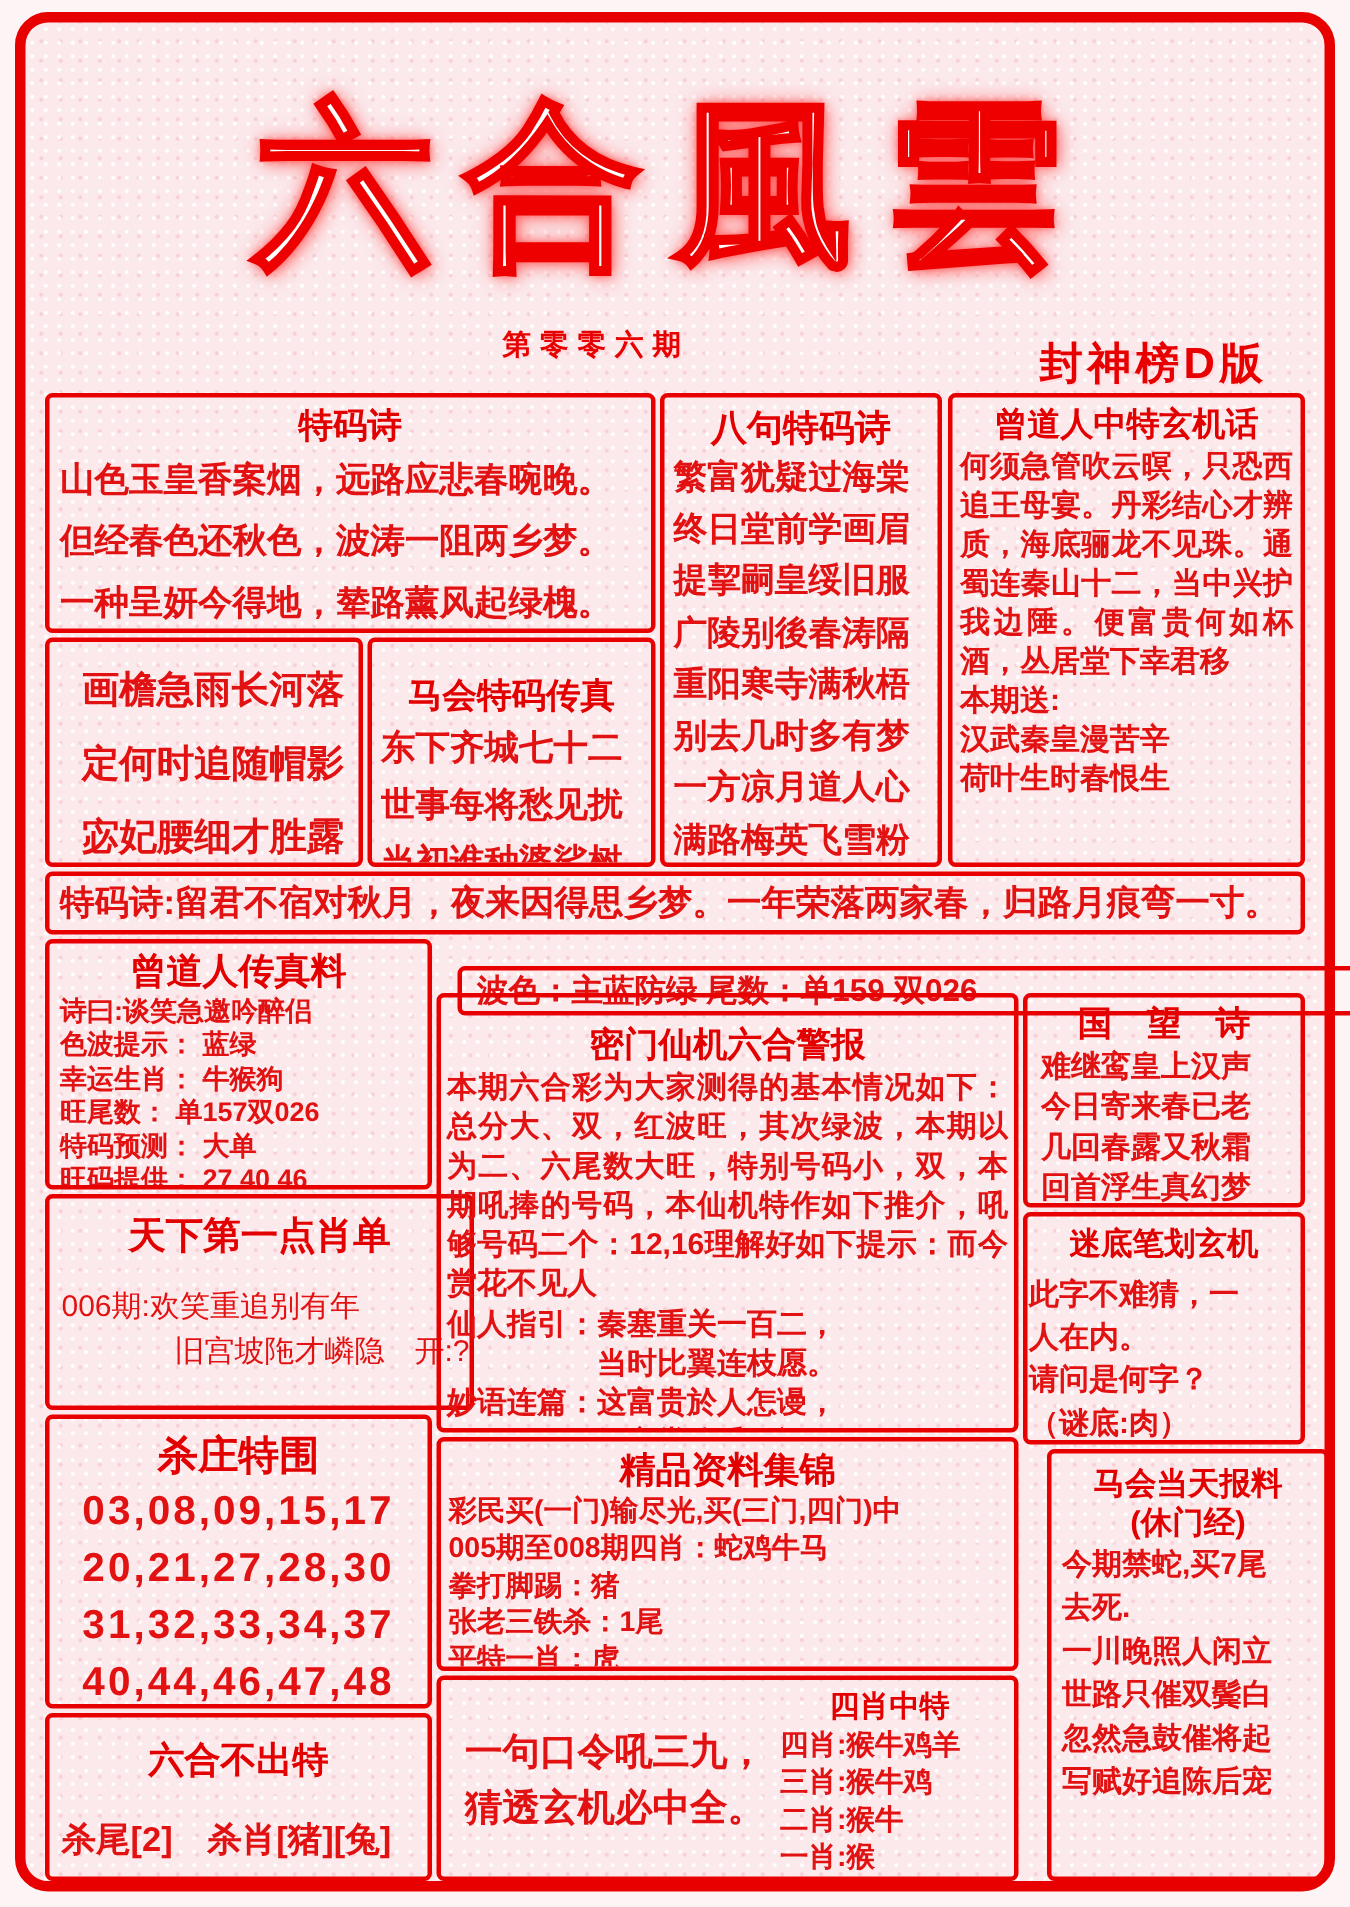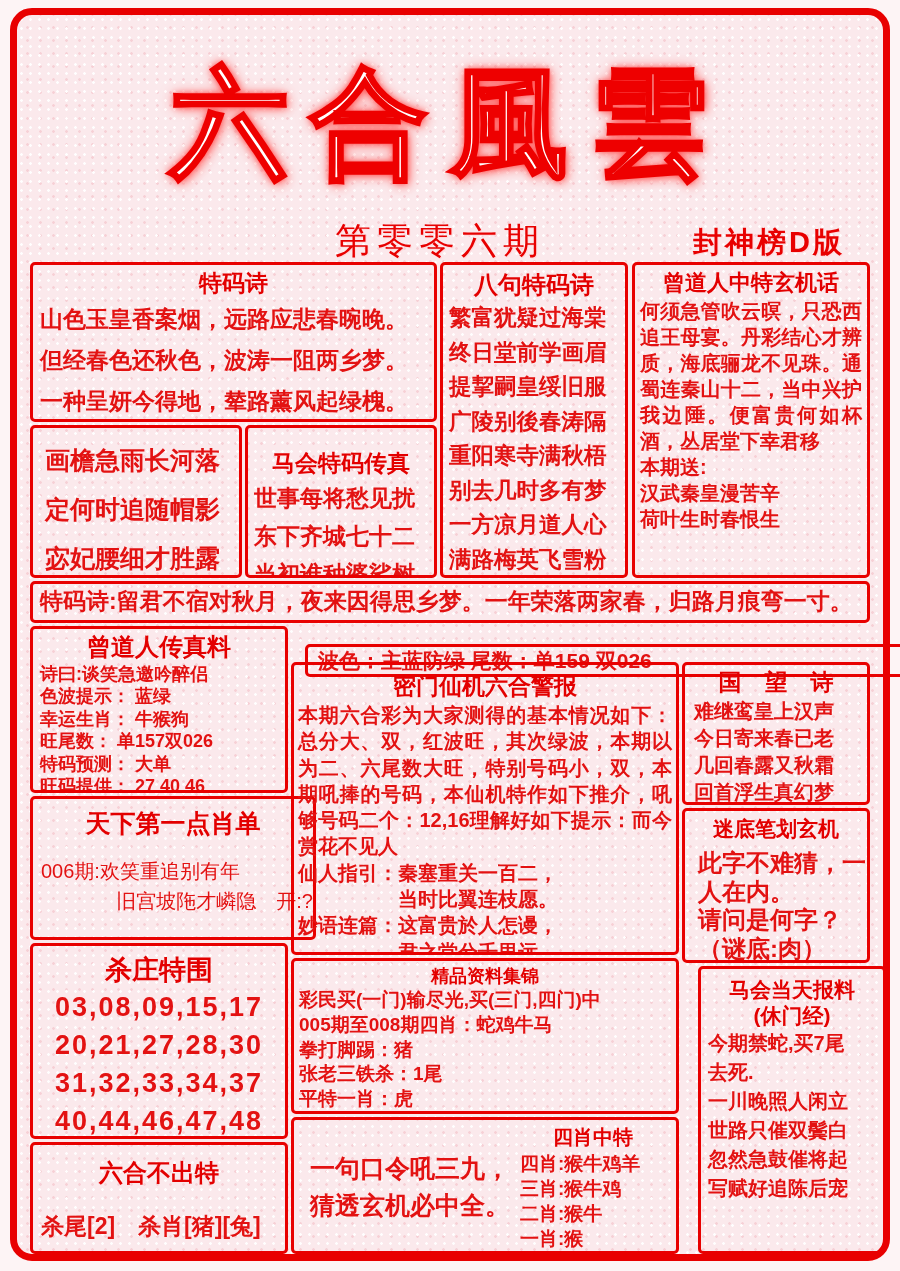--- a/index.html
+++ b/index.html
@@ -10,33 +10,33 @@
         background-color:#fbe9ec;
         background-image:
           radial-gradient(rgba(255,255,255,.95) 1px, transparent 1.6px),
           radial-gradient(rgba(238,150,162,.30) 1px, transparent 1.6px);
         background-size:9px 9px,13px 13px;background-position:0 0,4px 6px;}
   .inner{position:absolute;left:0;top:0;right:0;bottom:0;}
   .title{position:absolute;left:0;top:30px;width:100%;text-align:center;
          font-size:118px;font-weight:bold;color:#fff;letter-spacing:22px;
          -webkit-text-stroke:3px #ee0000;
          text-shadow:0 0 6px #ff3333,0 0 14px #ff6666,4px 4px 10px #ffb3b3;}
-  .issue{position:absolute;left:318px;top:202px;font-size:36px;font-weight:normal;
+  .issue{position:absolute;left:318px;top:202px;font-size:19px;font-weight:bold;
          color:#e80000;letter-spacing:6px;text-shadow:1px 1px 0 #ffd9dd;}
   .edition{position:absolute;right:38px;top:208px;font-size:29px;font-weight:bold;
          color:#e80000;letter-spacing:3px;text-shadow:1px 1px 0 #ffd9dd;}
   .box{position:absolute;border:3px solid #e80000;border-radius:5px;
        box-sizing:border-box;overflow:hidden;color:#e31212;}
   .bt{text-align:center;font-weight:bold;color:#e30000;}
   .ln{white-space:nowrap;}
   
   .tema .bt{font-size:23px;margin-top:3px;}
   .tema .ln{font-size:23px;font-weight:600;line-height:41px;padding:0 7px;}
   .eaves .ln{font-size:25px;font-weight:600;line-height:49px;padding-left:12px;}
-  .eaves{padding-top:8px;}
+  .eaves{padding-top:8px;text-align:center;}
   .fax .bt{font-size:23px;margin-top:20px;}
   .fax .ln{font-size:23px;font-weight:600;line-height:38px;padding-left:6px;}
   .eight .bt{font-size:24px;margin-top:4px;}
   .eight .ln{font-size:22.5px;font-weight:600;line-height:34.5px;padding-left:6px;}
   .xuanji .bt{font-size:22px;margin-top:3px;}
   .xuanji .body{font-size:20px;font-weight:600;line-height:26px;padding:0 5px;
                 text-align:justify;}
   .xuanji .ln{font-size:20px;font-weight:600;line-height:26px;padding-left:5px;}
   .strip{font-size:23px;font-weight:600;line-height:35px;padding-left:7px;
          white-space:nowrap;}
@@ -48,38 +48,38 @@
   .fxiao .ln+.ln{padding-left:28px;text-align:right;}
   .fxiao .gap{height:16px;}
   .sha .bt{font-size:27px;margin-top:6px;}
   .sha .ln{font-size:27px;font-weight:600;line-height:38px;text-align:center;
            letter-spacing:2px;}
   .nosp .bt{font-size:24px;margin-top:12px;}
   .nosp .ln{font-size:23px;font-weight:bold;margin-top:22px;padding-left:8px;}
   
   .wave{font-size:21px;font-weight:bold;line-height:27px;padding-left:10px;
         white-space:nowrap;}
-  .secret .bt{font-size:23px;margin-top:6px;}
+  .secret .bt{font-size:23px;margin-top:16px;}
   .secret .body{font-size:20px;font-weight:600;line-height:26.3px;padding:0 4px;
                 text-align:justify;}
   .secret .row{font-size:20px;font-weight:600;line-height:26.3px;padding-left:4px;}
   .secret .ind{padding-left:104px;}
-  .coll .bt{font-size:18px;margin-top:3px;}
+  .coll .bt{font-size:24px;margin-top:3px;}
   .coll .ln{font-size:19px;font-weight:bold;line-height:24.8px;padding-left:5px;}
   .bstrip{display:flex;}
   .slogan{width:53%;padding-top:30px;padding-left:16px;}
   .slogan .ln{font-size:25px;font-weight:bold;line-height:37px;}
   .f4{width:47%;padding-top:4px;}
   .f4 .bt{font-size:20px;}
   .f4 .ln{font-size:19px;font-weight:bold;line-height:25px;padding-left:10px;}
   
   .guo .bt{font-size:23px;margin-top:2px;}
   .guo .ln{font-size:20px;font-weight:600;line-height:27px;padding-left:9px;}
   .rid .bt{font-size:21px;margin-top:4px;margin-bottom:6px;}
-  .rid .ln{font-size:24px;font-weight:600;line-height:28.5px;padding-left:13px;}
+  .rid .ln{font-size:20px;font-weight:600;line-height:28.5px;padding-left:1px;}
   .rep .bt{font-size:21px;line-height:26px;}
   .rep .bt.first{margin-top:8px;}
   .rep .lines{}
   .rep .ln{font-size:20px;font-weight:600;line-height:29px;padding-left:7px;}
 </style>
 </head>
 <body>
 
 <div class="page">
 <div class="inner">
@@ -96,22 +96,22 @@
   </div>
 
   <div class="box eaves" style="left:13px;top:410px;width:212px;height:153px;">
     <div class="ln">画檐急雨长河落</div>
     <div class="ln">定何时追随帽影</div>
     <div class="ln">宓妃腰细才胜露</div>
   </div>
 
   <div class="box fax" style="left:228px;top:410px;width:192px;height:153px;">
     <div class="bt">马会特码传真</div>
+    <div class="ln">东下齐城七十二</div>
     <div class="ln">世事每将愁见扰</div>
-    <div class="ln">东下齐城七十二</div>
     <div class="ln">当初谁种婆娑树</div>
   </div>
 
   <div class="box eight" style="left:423px;top:247px;width:188px;height:316px;">
     <div class="bt">八句特码诗</div>
     <div class="ln">繁富犹疑过海棠</div>
     <div class="ln">终日堂前学画眉</div>
     <div class="ln">提挈嗣皇绥旧服</div>
     <div class="ln">广陵别後春涛隔</div>
     <div class="ln">重阳寒寺满秋梧</div>

